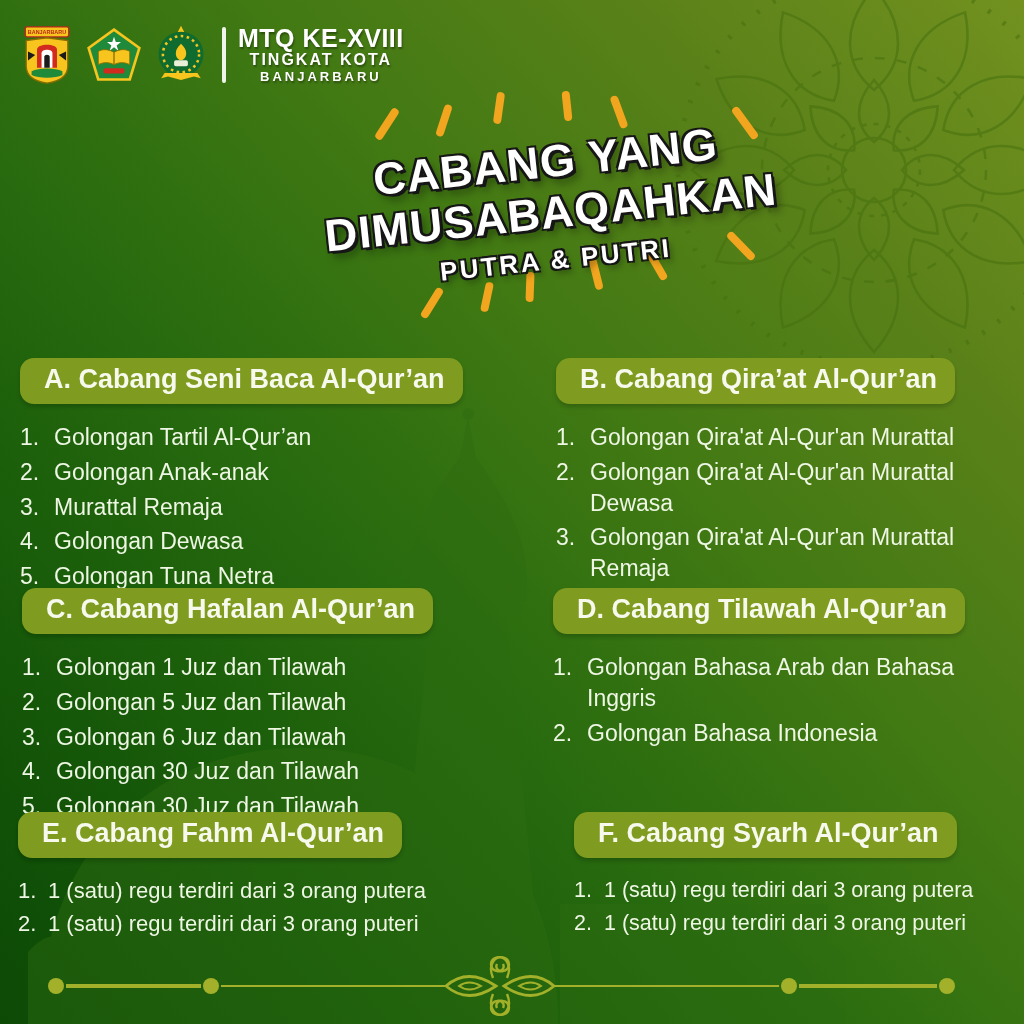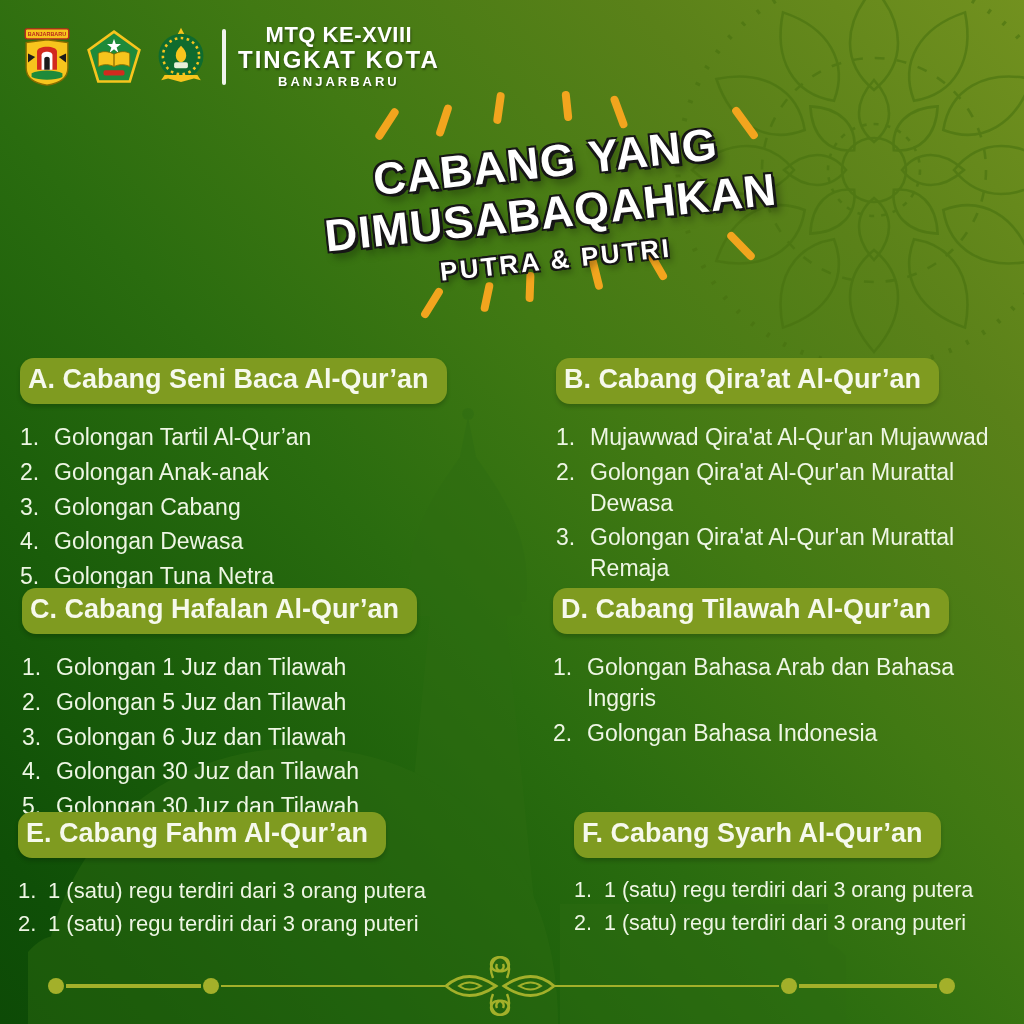--- a/index.html
+++ b/index.html
@@ -9,22 +9,22 @@
     font-family:"Liberation Sans", sans-serif;
     background:linear-gradient(228deg,#72911f 0%, #5a8119 20%, #417913 40%, #2a6c0f 58%, #1a5d0a 76%, #0f4f07 92%, #0d4a06 100%);
   }
   .layer { position:absolute; left:0; top:0; }
 
   
   .header { position:absolute; left:22px; top:24px; display:flex; align-items:center; }
   .logos { display:flex; align-items:center; gap:14px; }
   .hdr-divider { width:4px; height:56px; background:rgba(255,255,255,.92); border-radius:2px; margin:0 12px 0 16px; }
   .hdr-text { text-align:center; color:#fff; text-shadow:1px 2px 2px rgba(0,0,0,.35); }
-  .hdr-title { font-size:22px; font-weight:800; letter-spacing:.5px; line-height:1.0; }
-  .hdr-sub   { font-size:24px; font-weight:600; letter-spacing:2px; line-height:1.15; }
+  .hdr-title { font-size:25px; font-weight:800; letter-spacing:.5px; line-height:1.0; }
+  .hdr-sub   { font-size:16px; font-weight:600; letter-spacing:2px; line-height:1.15; }
   .hdr-city  { font-size:13px; font-weight:700; letter-spacing:3px; line-height:1.2; }
 
   
   .title-wrap {
     position:absolute; left:295px; top:136px; width:510px;
     transform:rotate(-6deg); text-align:center; color:#fff;
   }
   .title-line {
     font-size:45px; font-weight:800; letter-spacing:1px; line-height:1.14;
     text-shadow:3px 3px 0 #161616,-2px 2px 0 #161616,2px -2px 0 #161616,-2px -2px 0 #161616, 5px 7px 8px rgba(0,0,0,.4);
@@ -33,21 +33,21 @@
     margin-top:6px; font-size:26px; font-weight:800; letter-spacing:2.5px;
     text-shadow:2px 2px 0 #161616,-2px 2px 0 #161616,2px -2px 0 #161616,-2px -2px 0 #161616, 3px 5px 6px rgba(0,0,0,.4);
   }
   .ray { position:absolute; width:8px; border-radius:4px; background:#f2a51e; }
 
   
   .section { position:absolute; }
   .pill {
     display:inline-block; background:#7f9b20; color:#f6f9ec;
     font-size:27px; font-weight:700; line-height:1;
-    padding:8px 18px 11px 8px; border-radius:14px;
+    padding:8px 18px 11px 24px; border-radius:14px;
     box-shadow:0 3px 4px rgba(0,0,0,.18);
     white-space:nowrap;
   }
   .items { margin-top:18px; }
   .item { display:flex; color:#eef6e4; font-size:23px; line-height:1.34; margin-bottom:4px; }
   .item .num { flex:0 0 34px; }
   .sec-ef .item { font-size:22px; }
   .sec-f  .item { font-size:21.5px; }
   .sec-ef .item .num, .sec-f .item .num { flex:0 0 30px; }
 
@@ -179,39 +179,39 @@
     <div class="item">
         <span class="num">1.</span>
         <span class="txt">Golongan Tartil Al-Qur’an</span>
       </div>
     <div class="item">
         <span class="num">2.</span>
         <span class="txt">Golongan Anak-anak</span>
       </div>
     <div class="item">
         <span class="num">3.</span>
-        <span class="txt">Golongan Cabang</span>
+        <span class="txt">Murattal Remaja</span>
       </div>
     <div class="item">
         <span class="num">4.</span>
         <span class="txt">Golongan Dewasa</span>
       </div>
     <div class="item">
         <span class="num">5.</span>
         <span class="txt">Golongan Tuna Netra</span>
       </div>
   </div>
 </div>
 
 <div class="section" style="left:556px;top:358px;width:452px">
   <div class="pill">B. Cabang Qira’at Al-Qur’an</div>
   <div class="items">
     <div class="item">
         <span class="num">1.</span>
-        <span class="txt">Mujawwad Qira'at Al-Qur'an Mujawwad</span>
+        <span class="txt">Golongan Qira'at Al-Qur'an Murattal</span>
       </div>
     <div class="item">
         <span class="num">2.</span>
         <span class="txt">Golongan Qira'at Al-Qur'an Murattal Dewasa</span>
       </div>
     <div class="item">
         <span class="num">3.</span>
         <span class="txt">Golongan Qira'at Al-Qur'an Murattal Remaja</span>
       </div>
   </div>

